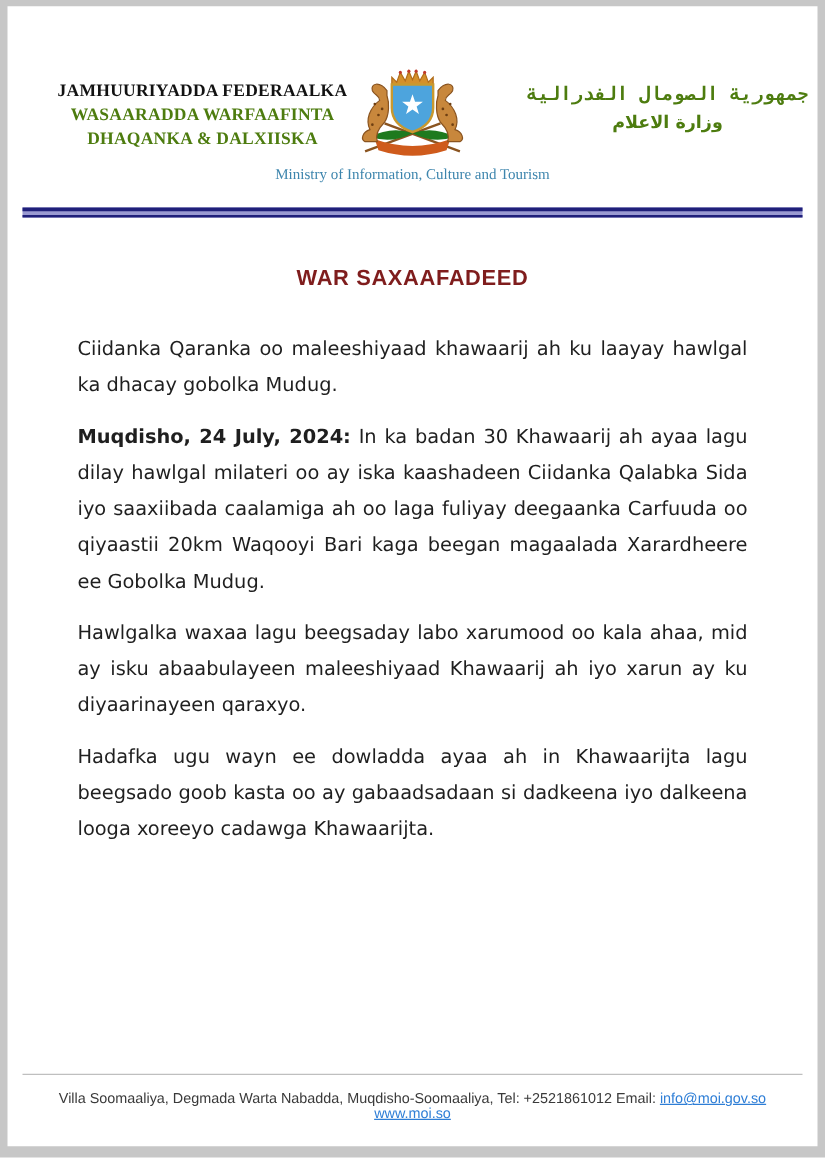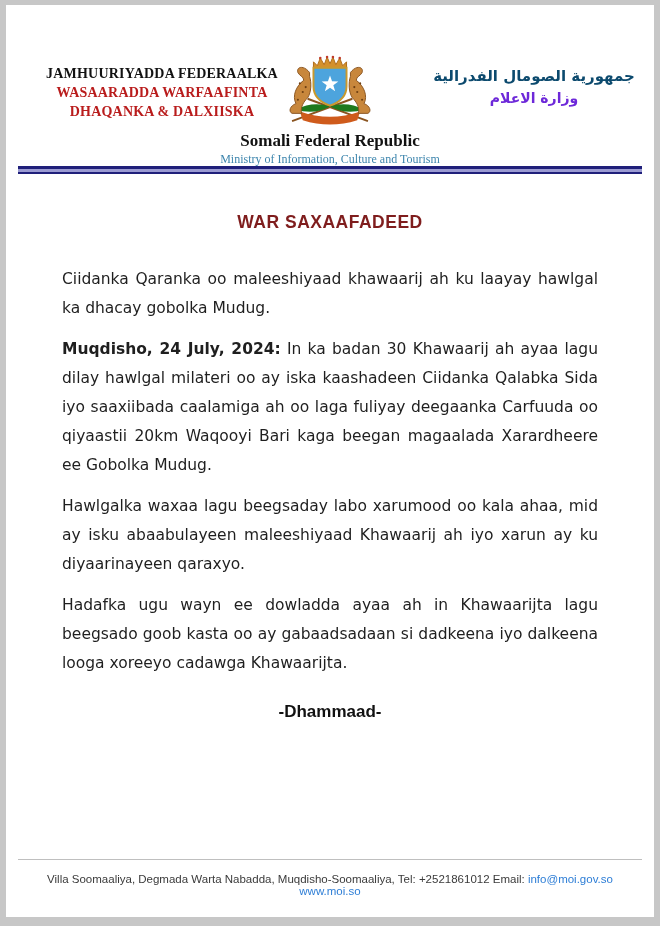--- a/index.html
+++ b/index.html
@@ -17,33 +17,33 @@
   }
   
   .letterhead { position:relative; height:161px;padding-left:32px; }
   .lh-left {
     position:absolute; left:26px; top:59px; width:260px;
     text-align:center;
     font-family:"Liberation Serif", serif;
     font-weight:bold;
   }
   .lh-left .black-line { font-size:14px; line-height:19px; color:#121212; letter-spacing:0.2px; }
-  .lh-left .blue-line  { font-size:14px; line-height:19px; color:#b91c1c; letter-spacing:0.2px;font-family:Liberation Serif, serif; }
+  .lh-left .blue-line  { font-size:14px; line-height:19px; color:#4d7c0f; letter-spacing:0.2px;font-family:Liberation Serif, serif; }
   .emblem-wrap {
     position:absolute; left:50%; top:48px;
     transform:translateX(-50%);
     width:107px; height:76px;
   }
   .lh-right {
     position:absolute; right:6px; top:60px; width:228px;
     text-align:center; direction:rtl;
     font-family:"DejaVu Sans", sans-serif;
   }
-  .lh-right .ar-black { font-size:15px; line-height:23px; color:#0c4a6e; font-weight:bold; }
-  .lh-right .ar-blue  { font-size:14px; line-height:21px; color:#6d28d9; font-weight:bold; }
+  .lh-right .ar-black { font-size:15px; line-height:23px; color:#4d7c0f; font-weight:bold;font-family:Liberation Mono, monospace; }
+  .lh-right .ar-blue  { font-size:14px; line-height:21px; color:#4d7c0f; font-weight:bold; }
   .center-lines { position:absolute; left:0; right:0; top:126px; text-align:center; }
   .country-line {
     font-family:"Liberation Serif", serif;
     font-size:17px; font-weight:bold; color:#121212; line-height:20px;
   }
   .ministry-line {
     font-family:"Liberation Serif", serif;
     font-size:12px; color:#3d85ad; line-height:16px;
   }
   
@@ -83,21 +83,21 @@
   
   .footer {
     position:absolute; left:12px; right:12px; bottom:20px;
     border-top:1px solid #bfbfbf;
     padding-top:13px;
     text-align:center;
     font-family:"Liberation Sans", sans-serif;
     font-size:11.5px;
     color:#3a3a3a;
   }
-  .footer a { color:#2e7ed6; cursor:pointer; }
+  .footer a { color:#2e7ed6; text-decoration:underline; cursor:pointer; }
 </style>
 </head>
 <body>
 
 <div class="page">
 
   <div class="letterhead">
 
     <div class="lh-left">
       <div class="black-line">JAMHUURIYADDA FEDERAALKA</div>
@@ -139,35 +139,33 @@
         <polygon points="55,23 52.88,29.09 46.44,29.22 51.58,33.11 49.71,39.28 55,35.6 60.29,39.28 58.42,33.11 63.56,29.22 57.12,29.09" fill="#ffffff"></polygon>
       </svg>
     </div>
 
     <div class="lh-right">
       <div class="ar-black">جمهورية الصومال الفدرالية</div>
       <div class="ar-blue">وزارة الاعلام</div>
     </div>
 
     <div class="center-lines">
-      <div class="country-line">Somali Federal Republic</div>
       <div class="ministry-line">Ministry of Information, Culture and Tourism</div>
     </div>
   </div>
 
   <div class="bar"></div>
 
   <h1 class="pr-title">WAR SAXAAFADEED</h1>
 
   <div class="body-text">
     <p class="first">Ciidanka Qaranka oo maleeshiyaad khawaarij ah ku laayay hawlgal ka dhacay gobolka Mudug.</p>
     <p><strong>Muqdisho, 24 July, 2024:</strong><span> In ka badan 30 Khawaarij ah ayaa lagu dilay hawlgal milateri oo ay iska kaashadeen Ciidanka Qalabka Sida iyo saaxiibada caalamiga ah oo laga fuliyay  deegaanka Carfuuda oo qiyaastii 20km Waqooyi Bari kaga  beegan magaalada Xarardheere ee Gobolka Mudug.</span></p>
     <p>Hawlgalka waxaa  lagu beegsaday labo xarumood oo kala ahaa, mid ay isku abaabulayeen maleeshiyaad Khawaarij ah iyo xarun ay ku diyaarinayeen qaraxyo.</p>
     <p>Hadafka ugu wayn ee dowladda ayaa ah in Khawaarijta lagu beegsado goob kasta oo ay gabaadsadaan si dadkeena iyo dalkeena looga xoreeyo cadawga Khawaarijta.</p>
   </div>
 
-  <div class="closing">-Dhammaad-</div>
 
   <div class="footer">
     <span>Villa Soomaaliya, Degmada Warta Nabadda, Muqdisho-Soomaaliya, Tel: +2521861012 Email: </span><a>info@moi.gov.so</a><span> </span><a>www.moi.so</a>
   </div>
 
 </div>
 
 </body></html>

